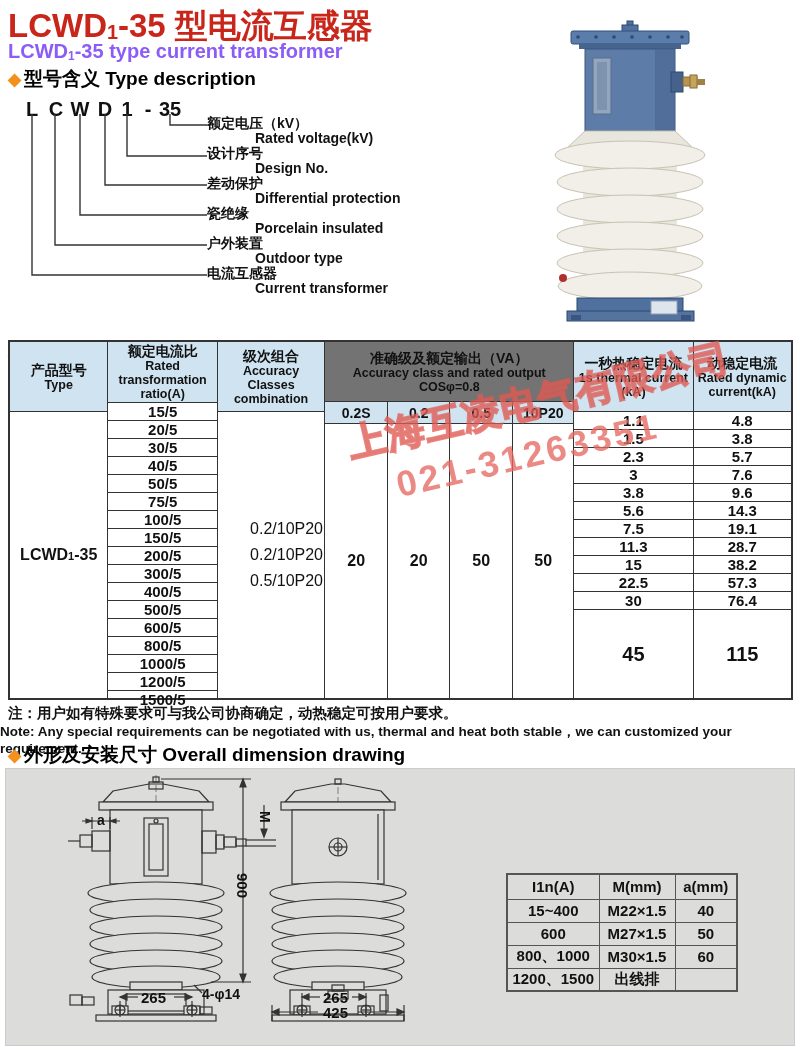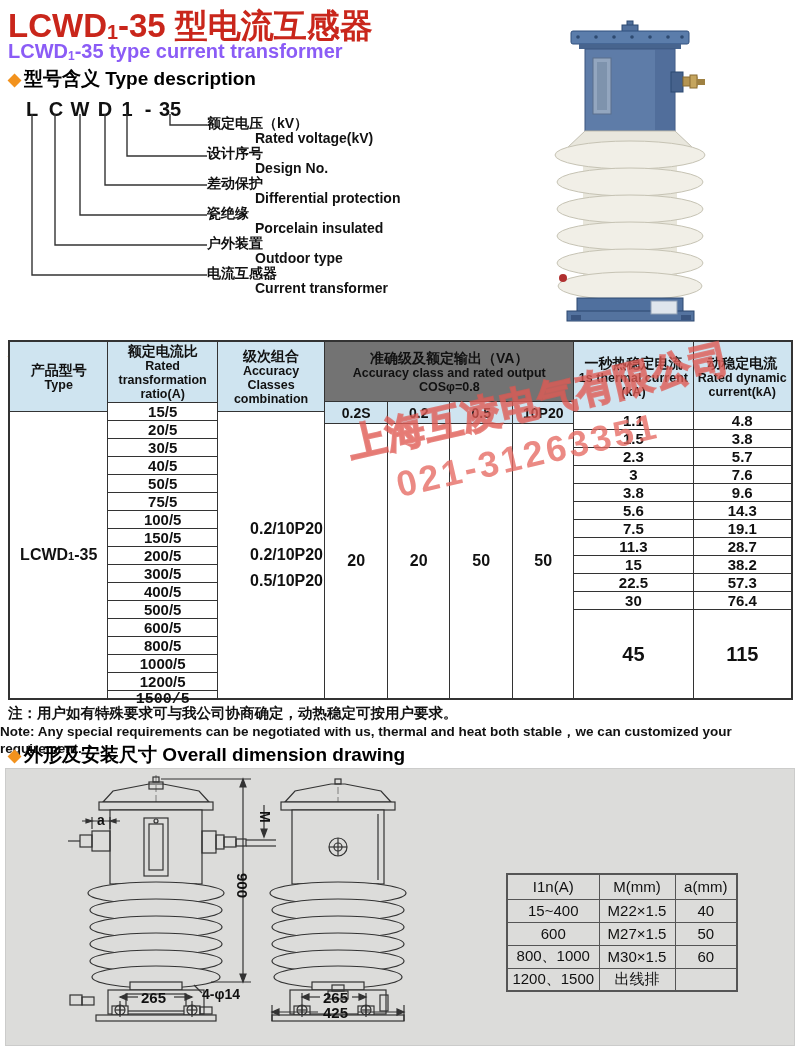--- a/index.html
+++ b/index.html
@@ -33,54 +33,54 @@
   .tcol:last-child { border-right:none; }
   .th { background:#cfe4f0; height:70px; display:flex; flex-direction:column; align-items:center;
         justify-content:center; text-align:center; border-bottom:1px solid #333; padding:1px; }
   .th .zh { font-size:14px; font-weight:bold; line-height:16px; }
   .th .en { font-size:12.5px; font-weight:bold; line-height:14px; }
   .tbody-full { flex:1; display:flex; flex-direction:column; align-items:center; justify-content:center;
                 text-align:center; font-weight:bold; font-size:16px; }
   .rows { flex:1; display:flex; flex-direction:column; }
   .r { flex:1 1 0; display:flex; align-items:center; justify-content:center;
        border-bottom:1px solid #333; font-size:15px; font-weight:bold; }
-  .rows .r:last-child { border-bottom:none;font-family:Liberation Mono, monospace; }
+  .rows .r:last-child { border-bottom:none; }
   .rm { flex:6 6 0; display:flex; align-items:center; justify-content:center;
         font-size:20px; font-weight:bold; }
   .gh { background:#737373; height:60px; display:flex; flex-direction:column; align-items:center;
         justify-content:center; text-align:left; border-bottom:1px solid #333; }
   .gsub { background:#cfe4f0; height:22px; display:flex; border-bottom:1px solid #333; }
   .gsub .gs { display:flex; align-items:center; justify-content:center; font-size:14px;
               font-weight:bold; border-right:1px solid #333; }
   .gsub .gs:last-child { border-right:none; }
   .gbody { flex:1; display:flex; }
   .gbody .gc { display:flex; align-items:center; justify-content:center; font-size:16px;
                font-weight:bold; border-right:1px solid #333; }
   .gbody .gc:last-child { border-right:none; }
-  .acc-line { line-height:26px; font-size:16px; font-weight:bold;margin-left:31px; }
+  .acc-line { line-height:26px; font-size:16px; font-weight:normal;margin-left:31px; }
 
   
   .watermark { position:absolute; left:362px; top:418px; width:430px; height:170px;
                transform:rotate(-13deg); transform-origin:left center; z-index:5;
                pointer-events:none; }
   .wm-company { font-size:38px; font-weight:bold; letter-spacing:1px;
                 color:rgba(235,120,112,0.30); -webkit-text-stroke:2px rgba(222,88,80,0.72); }
   .wm-phone { font-size:36px; font-weight:bold; letter-spacing:3px; margin:4px 0 0 38px;
               color:rgba(229,105,97,0.78); }
 
   
   .note-zh { position:absolute; left:8px; top:704px; font-size:14.5px; font-weight:bold; }
   .note-en { position:absolute; left:0; top:723px; font-size:13.5px; font-weight:bold; }
 
   
   .draw-box { position:absolute; left:5px; top:768px; width:790px; height:278px;
               background:#dcdcda; border:1px solid #cccccb; }
   .spec-table { position:absolute; left:500px; top:104px; border:2px solid #555;
                 border-collapse:collapse; }
-  .spec-table td { border:1.5px solid #555; text-align:center; font-size:15px; font-weight:normal;
+  .spec-table td { border:1.5px solid #555; text-align:center; font-size:15px; font-weight:bold;
                    height:23px; padding:0 2px; }
   .spec-table tr:first-child td { height:25px; }
   .w1 { width:92px; } .w2 { width:76px; } .w3 { width:62px;margin-left:37px; }
 </style>
 </head>
 <body>
 
 <div id="page">
 
   <div class="main-title"><span>LCWD</span><span class="sub">1</span><span>-35 型电流互感器</span></div>

